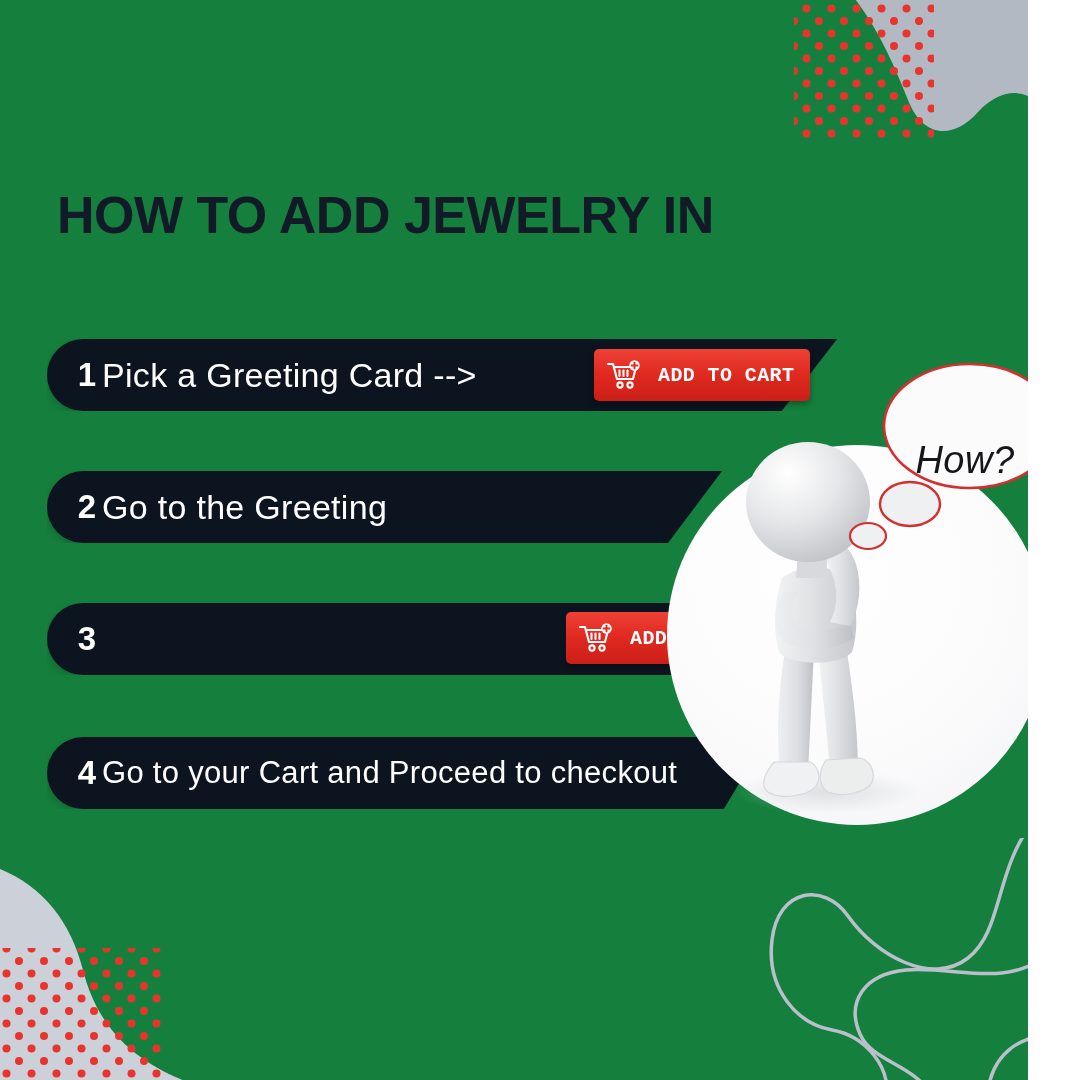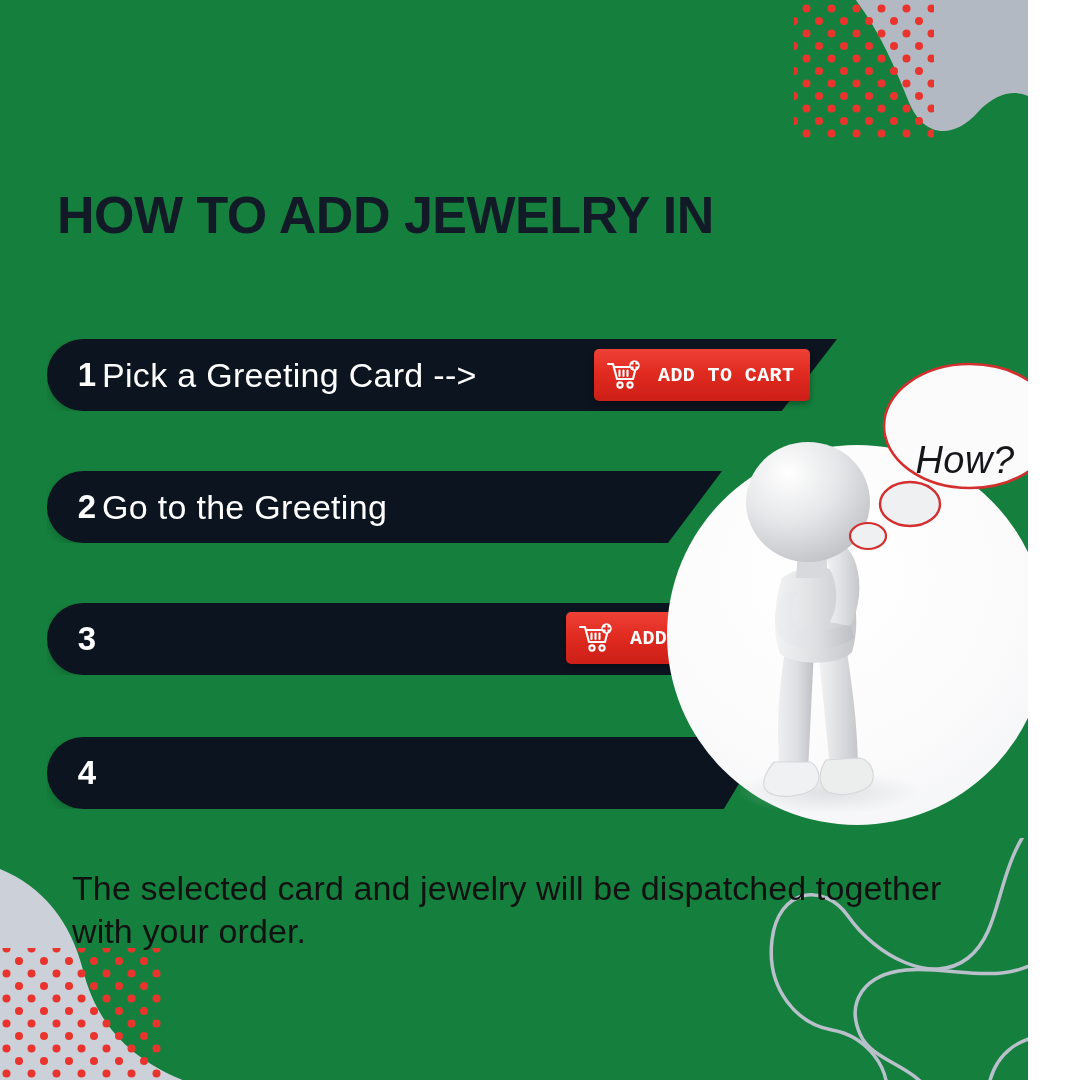--- a/index.html
+++ b/index.html
@@ -263,20 +263,21 @@
         <path d="M 25.6 6.5 L 31.4 6.5"></path>
       </g>
     </svg>
     <span class="cart-label">ADD TO CART</span>
   </button>
 
   <div class="step-row" id="step-4">
     <div class="step-shape"></div>
     <div class="step-content">
       <span class="step-num">4</span>
+      <span class="step-text small">Go to your Cart and Proceed to checkout</span>
     </div>
   </div>
 
   <div id="white-circle"></div>
 
   <svg id="character" viewBox="0 0 290 390">
     <defs>
       <radialGradient id="headG" cx="34%" cy="26%" r="78%">
         <stop offset="0%" stop-color="#ffffff"></stop>
         <stop offset="52%" stop-color="#e6e7e9"></stop>
@@ -324,15 +325,14 @@
     <ellipse cx="108" cy="62" rx="62" ry="60" fill="url(#headG)"></ellipse>
   </svg>
 
   <svg id="thought-bubble" viewBox="0 0 220 200">
     <ellipse cx="122" cy="74" rx="86" ry="62" fill="#fbfbfc" stroke="#d32f2f" stroke-width="2.6"></ellipse>
     <ellipse cx="62" cy="152" rx="30" ry="22" fill="#eef0f2" stroke="#d32f2f" stroke-width="2.4"></ellipse>
     <ellipse cx="20" cy="184" rx="18" ry="13" fill="#eef0f2" stroke="#d32f2f" stroke-width="2.2"></ellipse>
   </svg>
   <div id="bubble-text">How?</div>
 
-  <p id="footer-note">The selected card and jewelry will be dispatched together with your order.</p>
 
 </div>
 
 </body></html>

